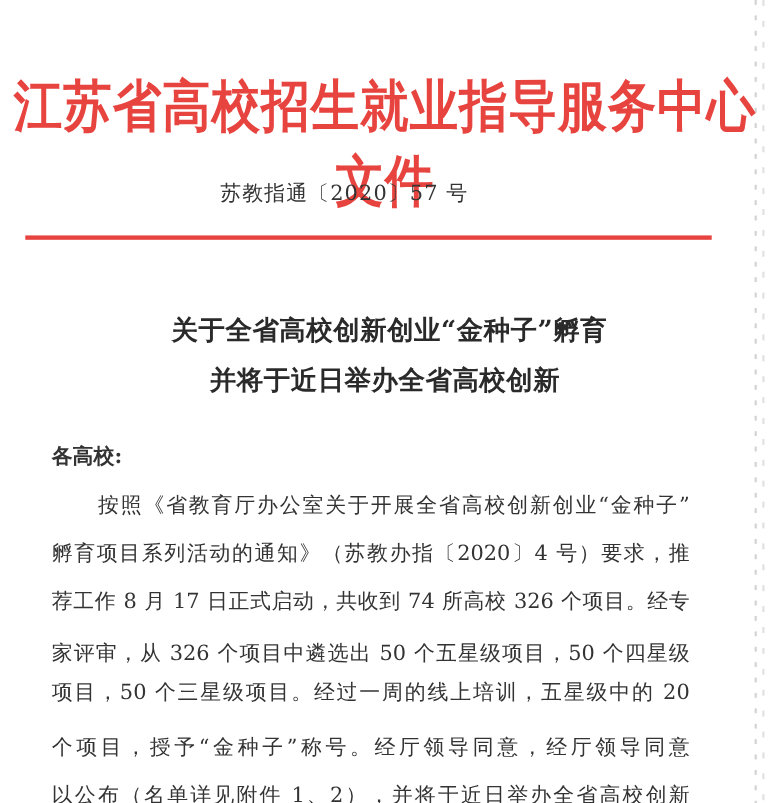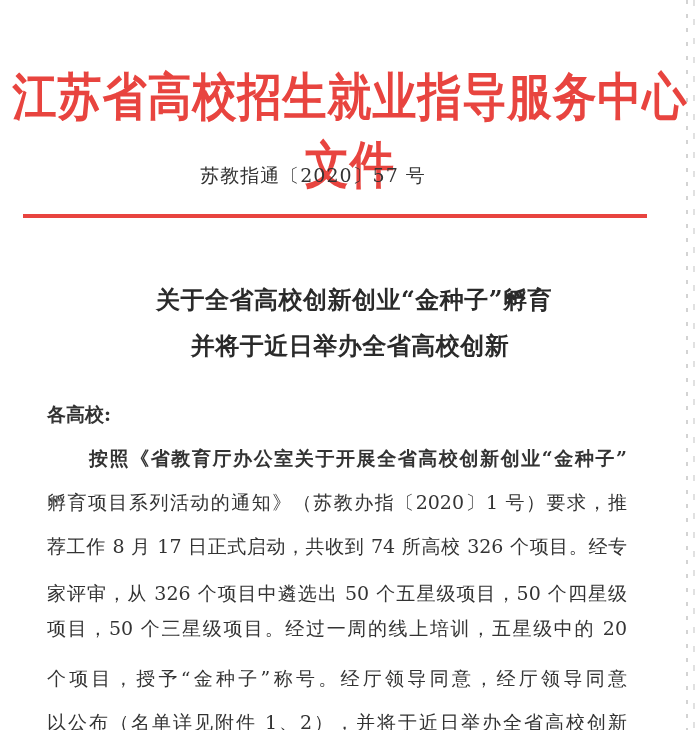--- a/index.html
+++ b/index.html
@@ -37,21 +37,21 @@
   .doc-title.l2 { top: 330px; }
   .salutation {
     position: absolute; left: 47px; top: 402px;
     font-size: 19px; color: #333; font-weight: bold;
   }
   .body-line {
     position: absolute; left: 47px; width: 580px;
     font-size: 19px; color: #333; white-space: nowrap;
     text-align: justify; text-align-last: justify;
   }
-  .body-line.indent { left: 89px; width: 538px; font-weight: bold; }
+  .body-line.indent { left: 89px; width: 538px; }
   .edge-dots {
     position: absolute; left: 686px; top: 0; width: 2px; height: 730px;
     background-image: linear-gradient(#b5b5b5 30%, transparent 30%);
     background-size: 2px 14px;
     opacity: 0.6;
   }
   .edge-dots.b { left: 693px; background-size: 2px 19px; opacity: 0.4; }
 </style>
 </head>
 <body>
@@ -63,20 +63,20 @@
   <div class="header-title">江苏省高校招生就业指导服务中心文件</div>
   <div class="doc-number">苏教指通〔2020〕57 号</div>
   <div class="red-rule"></div>
 
   <div class="doc-title l1">关于全省高校创新创业“金种子”孵育</div>
   <div class="doc-title l2">并将于近日举办全省高校创新</div>
 
   <div class="salutation">各高校:</div>
 
   <div class="body-line indent" style="top:446px">按照《省教育厅办公室关于开展全省高校创新创业“金种子”</div>
-  <div class="body-line" style="top:490px">孵育项目系列活动的通知》（苏教办指〔2020〕1 号）要求，推</div>
+  <div class="body-line" style="top:490px">孵育项目系列活动的通知》（苏教办指〔2020〕4 号）要求，推</div>
   <div class="body-line" style="top:534px">荐工作 8 月 17 日正式启动，共收到 74 所高校 326 个项目。经专</div>
   <div class="body-line" style="top:581px">家评审，从 326 个项目中遴选出 50 个五星级项目，50 个四星级</div>
   <div class="body-line" style="top:616px">项目，50 个三星级项目。经过一周的线上培训，五星级中的 20</div>
   <div class="body-line" style="top:666px">个项目，授予“金种子”称号。经厅领导同意，经厅领导同意</div>
   <div class="body-line" style="top:710px">以公布（名单详见附件 1、2），并将于近日举办全省高校创新</div>
 
 </div>
 
 </body></html>

